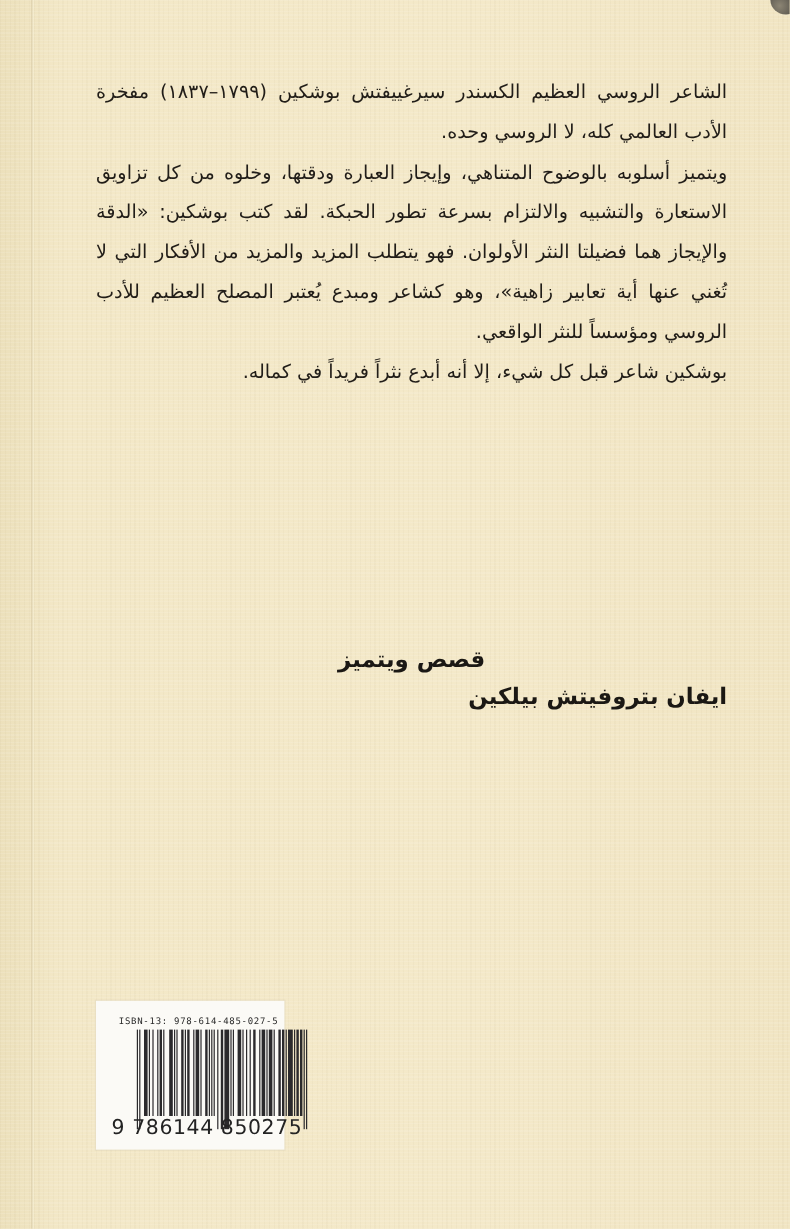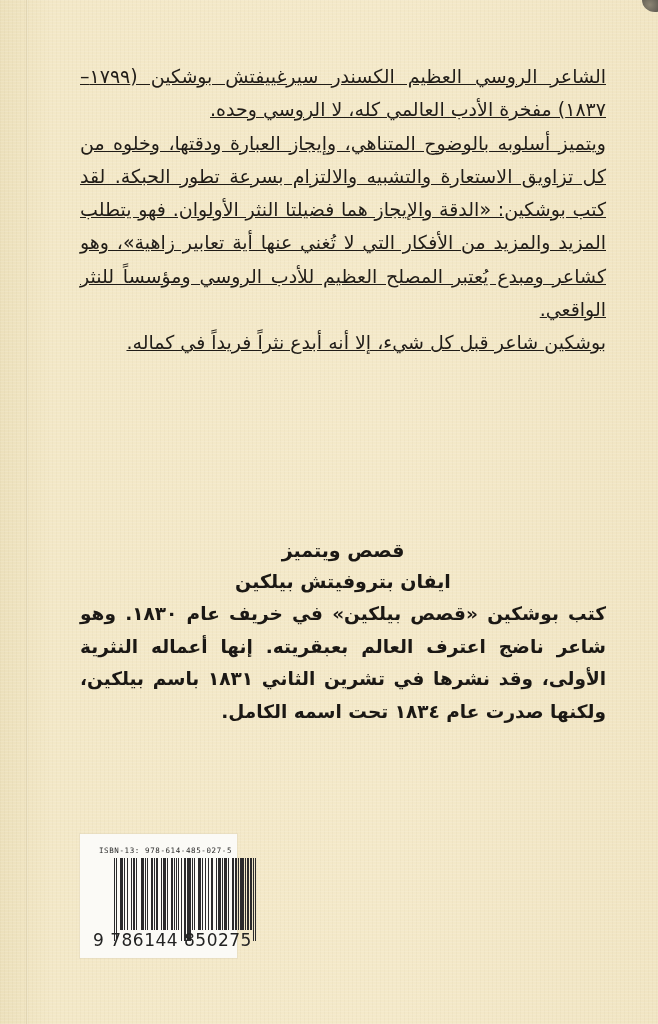--- a/index.html
+++ b/index.html
@@ -40,44 +40,43 @@
       position: absolute;
       left: 80px;
       top: 60px;
       width: 526px;
       direction: rtl;
       text-align: justify;
       text-align-last: right;
     }
     .blurb p {
       margin: 0;
-      font-size: 19px;
+      font-size: 16px;
       line-height: 33.3px;
       letter-spacing: 0;
       color: #211d18;
-      text-decoration: underline;
     }
     .section {
       position: absolute;
       left: 80px;
       top: 535px;
       width: 526px;
       direction: rtl;
     }
     .section .title {
       margin: 0;
       text-align: center;
       font-weight: bold;
       font-size: 19px;
       line-height: 30px;
       color: #1b1814;
     }
     .section .subtitle {
       margin: 0;
-      text-align: center;
+      text-align: right;
       font-weight: bold;
       font-size: 19px;
       line-height: 33px;
       color: #1b1814;
     }
     .section .body {
       margin: 0;
       text-align: justify;
       text-align-last: right;
       font-weight: bold;
@@ -146,21 +145,20 @@
 
 <div class="blurb">
   <p>الشاعر الروسي العظيم الكسندر سيرغييفتش بوشكين (١٧٩٩–١٨٣٧) مفخرة الأدب العالمي كله، لا الروسي وحده.</p>
   <p>ويتميز أسلوبه بالوضوح المتناهي، وإيجاز العبارة ودقتها، وخلوه من كل تزاويق الاستعارة والتشبيه والالتزام بسرعة تطور الحبكة. لقد كتب بوشكين: «الدقة والإيجاز هما فضيلتا النثر الأولوان. فهو يتطلب المزيد والمزيد من الأفكار التي لا تُغني عنها أية تعابير زاهية»، وهو كشاعر ومبدع يُعتبر المصلح العظيم للأدب الروسي ومؤسساً للنثر الواقعي.</p>
   <p>بوشكين شاعر قبل كل شيء، إلا أنه أبدع نثراً فريداً في كماله.</p>
 </div>
 
 <div class="section">
   <p class="title">قصص ويتميز</p>
   <p class="subtitle">ايفان بتروفيتش بيلكين</p>
-  <p class="body">كتب بوشكين «قصص بيلكين» في خريف عام ١٨٣٠. وهو شاعر ناضج اعترف العالم بعبقريته. إنها أعماله النثرية الأولى، وقد نشرها في تشرين الثاني ١٨٣١ باسم بيلكين، ولكنها صدرت عام ١٨٣٤ تحت اسمه الكامل.</p>
 </div>
 
 <div class="barcode-box">
   <div class="isbn-label">ISBN-13: 978-614-485-027-5</div>
   <div class="bars" id="bars">
       <div class="bar guard" style="width: 1.11px;"></div>
       <div class="gap" style="width: 1.11px;"></div>
       <div class="bar guard" style="width: 1.11px;"></div>
       <div class="gap" style="width: 2.22px;"></div>
       <div class="bar" style="width: 3.33px;"></div>

